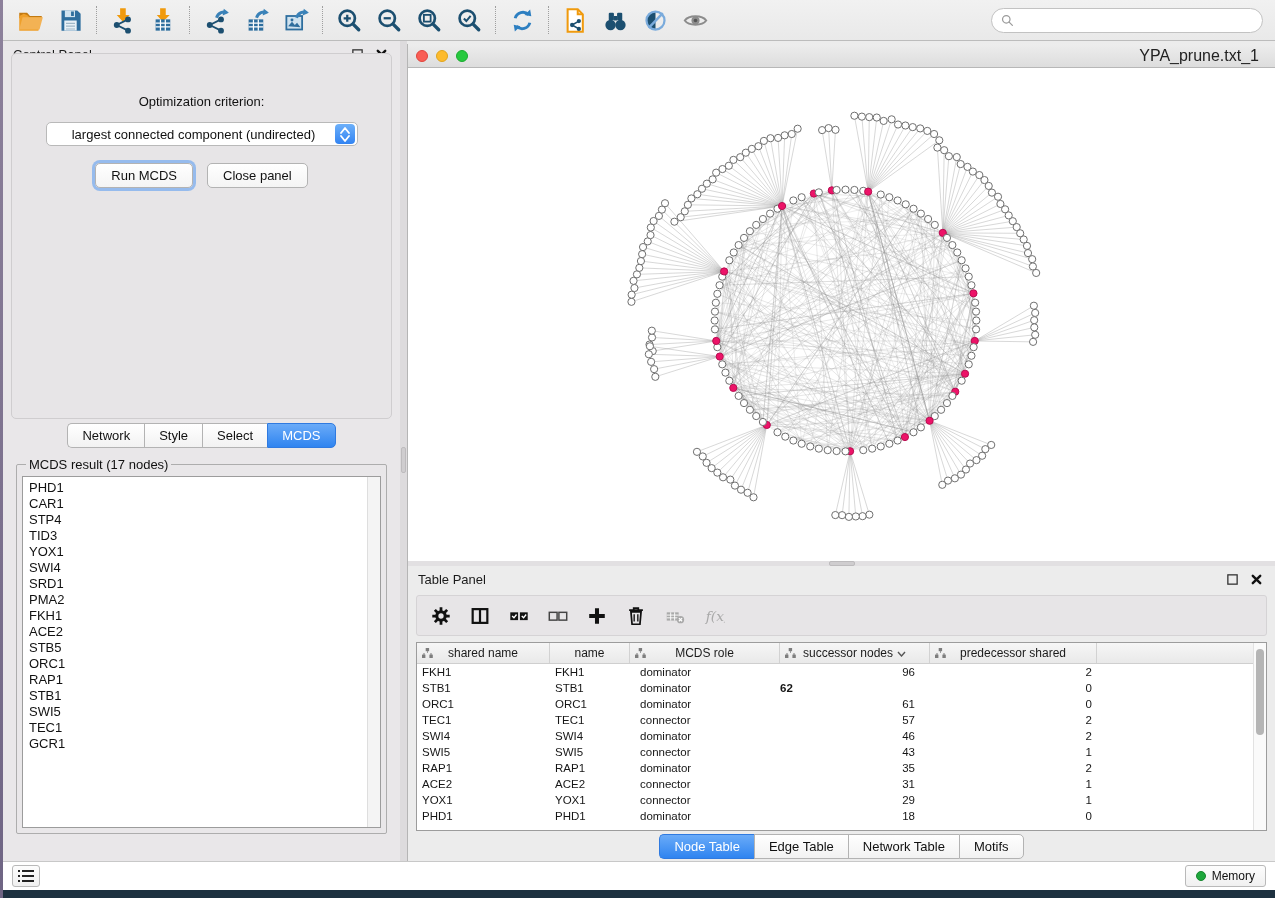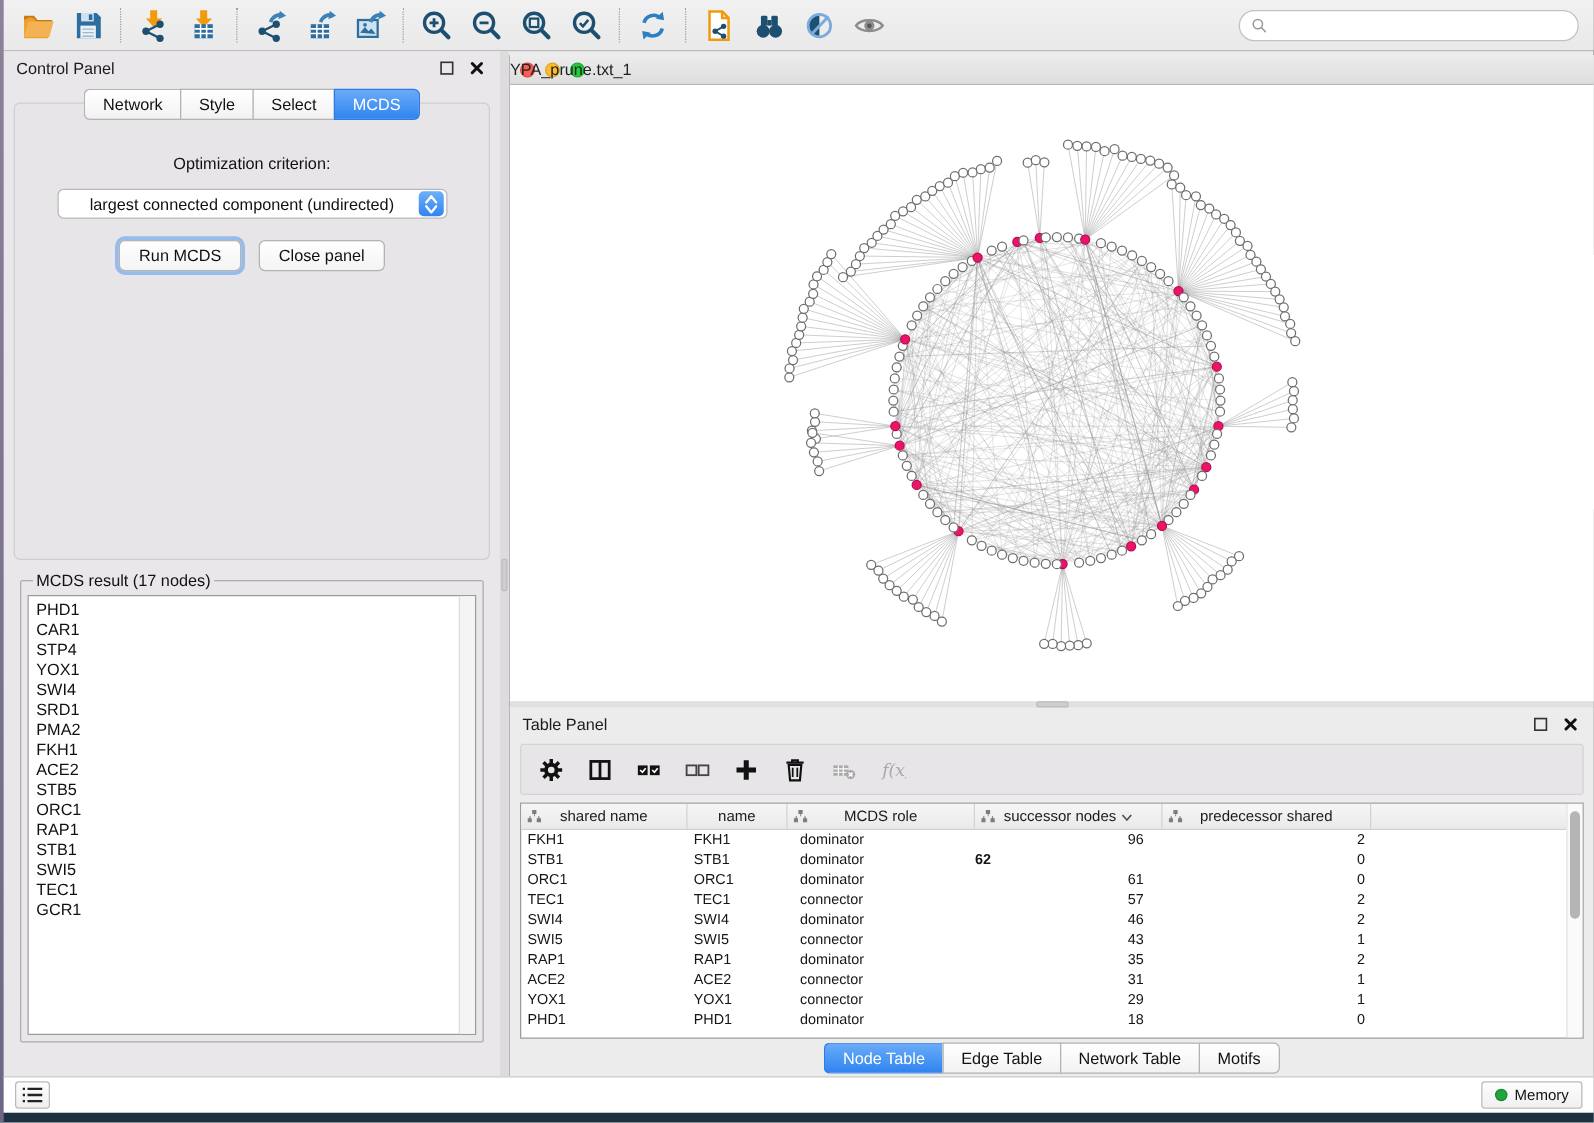--- a/index.html
+++ b/index.html
@@ -49,21 +49,21 @@
 
   
   #v-splitter { width:7px; flex:0 0 auto; background:#dddbdd; position:relative; cursor:col-resize; }
   #v-splitter .handle { position:absolute; top:406px; left:1px; width:5px; height:26px; background:#cfcdcf; border:1px solid #bdbbbd; border-radius:2px; }
 
   
   #right-col { flex:1 1 auto; display:flex; flex-direction:column; min-width:0; }
   #network-window { flex:1 1 auto; display:flex; flex-direction:column; border-left:1px solid #b5b5b5; min-height:0; background:#fff; margin-top:3px; }
   #net-titlebar { height:24px; background:linear-gradient(#ededed,#dddddd); border-bottom:1px solid #b7b7b7; display:flex; align-items:center; padding:0 8px; position:relative; flex:0 0 auto; }
   .traffic { width:12px; height:12px; border-radius:50%; margin-right:8px; cursor:pointer; }
-  #net-title { position:absolute; left:0; right:0; text-align:left; font-size:13px; color:#222; pointer-events:none; }
+  #net-title { position:absolute; left:0; right:16px; text-align:right; font-size:16px; color:#222; pointer-events:none; }
   #net-canvas-wrap { flex:1 1 auto; position:relative; background:#fff; min-height:0; }
   #net-canvas { position:absolute; inset:0; width:100%; height:100%; }
 
   
   #h-splitter { height:5px; background:#e2e0e2; border-left:1px solid #b5b5b5; position:relative; cursor:row-resize; flex:0 0 auto; }
   #h-splitter .handle { position:absolute; left:50%; top:0; width:26px; height:5px; margin-left:-13px; background:#cfcdcf; border:1px solid #bdbbbd; border-radius:2px; }
 
   
   #table-panel { height:295px; flex:0 0 auto; background:#ececec; border-left:1px solid #b5b5b5; display:flex; flex-direction:column; }
   #tp-toolbar { height:41px; margin:3px 8px 0 8px; background:#e7e5e7; border:1px solid #d5d3d5; border-radius:3px; display:flex; align-items:center; gap:15px; padding:0 12px; flex:0 0 auto; }
@@ -261,51 +261,52 @@
           <svg width="13" height="13" viewBox="0 0 14 14">
               <rect x="2" y="2" width="10" height="10" fill="none" stroke="#333" stroke-width="1.4"></rect>
             </svg>
         </span>
         <span class="panel-btn">
           <svg width="13" height="13" viewBox="0 0 14 14">
               <path d="M3 3l8 8M11 3l-8 8" stroke="#111" stroke-width="2.6" stroke-linecap="round"></path>
             </svg>
         </span>
       </div>
-      <div id="cp-tabbar">
-          <div class="seg-tab">Network</div>
-          <div class="seg-tab">Style</div>
-          <div class="seg-tab">Select</div>
-          <div class="seg-tab selected">MCDS</div>
-        </div>
       <div id="cp-tabcontent">
         <div id="opt-label">Optimization criterion:</div>
         <div id="opt-select">
           <span class="sel-text">largest connected component (undirected)</span>
           <span class="stepper">
             <svg width="10" height="7" viewBox="0 0 10 7">
                 <path d="M1 6l4-5 4 5" fill="none" stroke="#fff" stroke-width="1.8" stroke-linecap="round" stroke-linejoin="round"></path>
               </svg>
             <svg width="10" height="7" viewBox="0 0 10 7">
                 <path d="M1 1l4 5 4-5" fill="none" stroke="#fff" stroke-width="1.8" stroke-linecap="round" stroke-linejoin="round"></path>
               </svg>
           </span>
         </div>
         <div id="cp-buttons">
           <button class="mac-btn focused">Run MCDS</button>
           <button class="mac-btn">Close panel</button>
         </div>
       </div>
+      <div id="cp-tabbar">
+          <div class="seg-tab">Network</div>
+          <div class="seg-tab">Style</div>
+          <div class="seg-tab">Select</div>
+          <div class="seg-tab selected">MCDS</div>
+        </div>
       <fieldset id="mcds-fieldset">
         <legend>MCDS result (17 nodes)</legend>
         <div id="mcds-listbox">
           <div id="mcds-list">
               <div class="mcds-item">PHD1</div>
               <div class="mcds-item">CAR1</div>
               <div class="mcds-item">STP4</div>
+              <div class="mcds-item">TID3</div>
               <div class="mcds-item">YOX1</div>
               <div class="mcds-item">SWI4</div>
               <div class="mcds-item">SRD1</div>
               <div class="mcds-item">PMA2</div>
               <div class="mcds-item">FKH1</div>
               <div class="mcds-item">ACE2</div>
               <div class="mcds-item">STB5</div>
               <div class="mcds-item">ORC1</div>
               <div class="mcds-item">RAP1</div>
               <div class="mcds-item">STB1</div>

